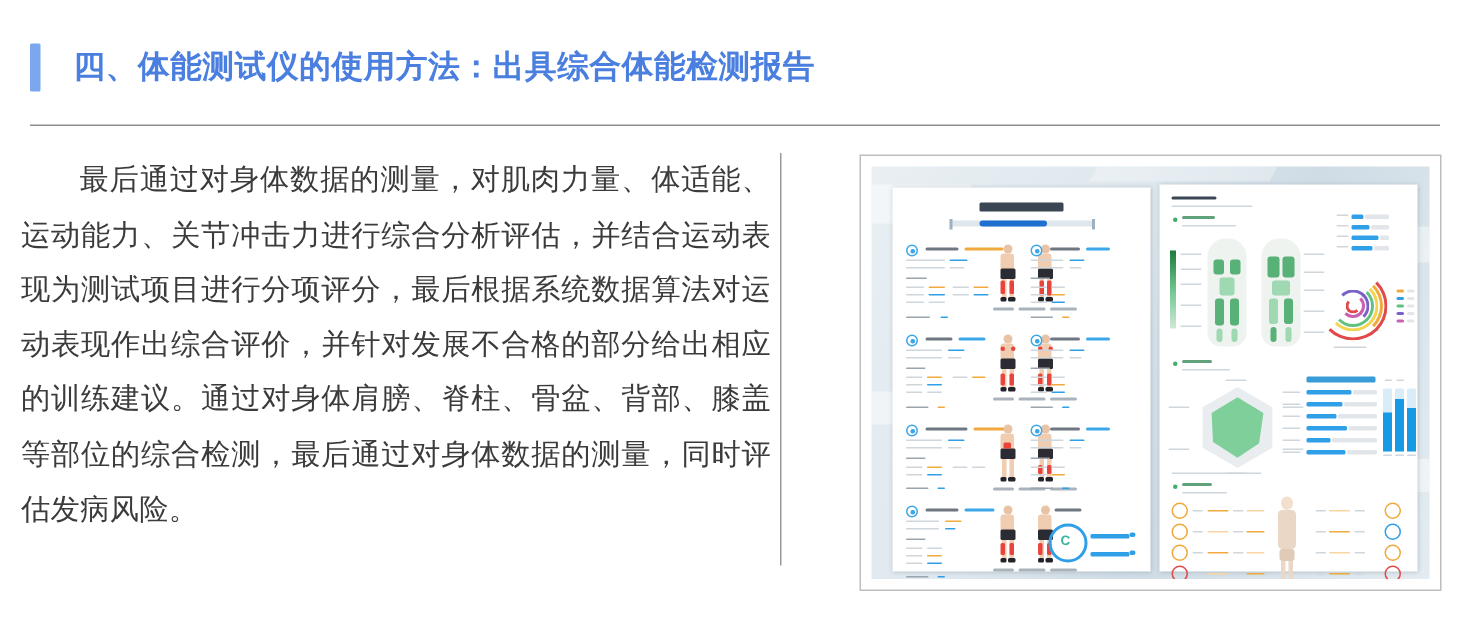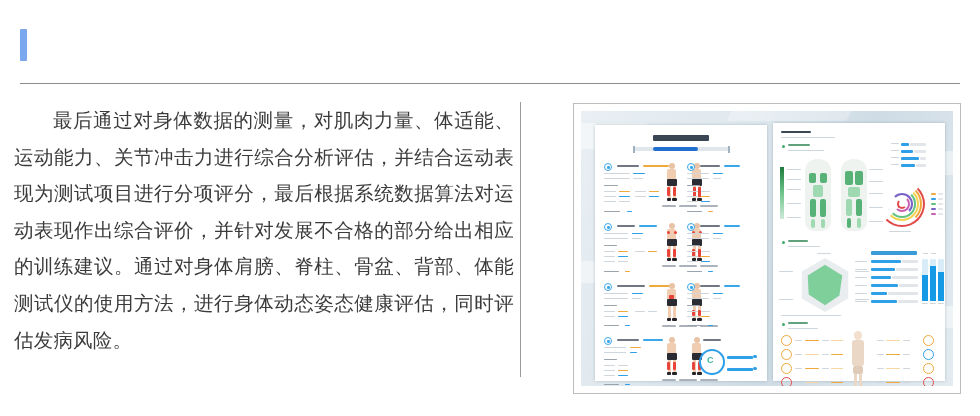--- a/index.html
+++ b/index.html
@@ -125,27 +125,28 @@
   .c-logo { position:absolute; border-radius:50%; border:2px solid #2f9fe8; }
   .c-glyph { position:absolute; font-size:9px; font-weight:bold; color:#3ab5a0; }
 </style>
 </head>
 <body>
 
 <div class="page">
 
   <div class="header">
     <div class="accent-bar"></div>
+    <div class="header-title">四、体能测试仪的使用方法：出具综合体能检测报告</div>
   </div>
   <div class="header-rule"></div>
 
   <div class="content">
 
     <div class="text-col">
-      <p class="body-par">最后通过对身体数据的测量，对肌肉力量、体适能、运动能力、关节冲击力进行综合分析评估，并结合运动表现为测试项目进行分项评分，最后根据系统数据算法对运动表现作出综合评价，并针对发展不合格的部分给出相应的训练建议。通过对身体肩膀、脊柱、骨盆、背部、体能测试仪的使用方法，进行身体动态姿态健康评估，同时评估发病风险。</p>
+      <p class="body-par">最后通过对身体数据的测量，对肌肉力量、体适能、运动能力、关节冲击力进行综合分析评估，并结合运动表现为测试项目进行分项评分，最后根据系统数据算法对运动表现作出综合评价，并针对发展不合格的部分给出相应的训练建议。通过对身体肩膀、脊柱、骨盆、背部、膝盖等部位的综合检测，最后通过对身体数据的测量，同时评估发病风险。</p>
     </div>
 
     <div class="divider"></div>
 
     <div class="img-frame">
       <div class="img-inner">
 
         <span class="wm a"></span>
         <span class="wm b"></span>
         <span class="wm c"></span>

